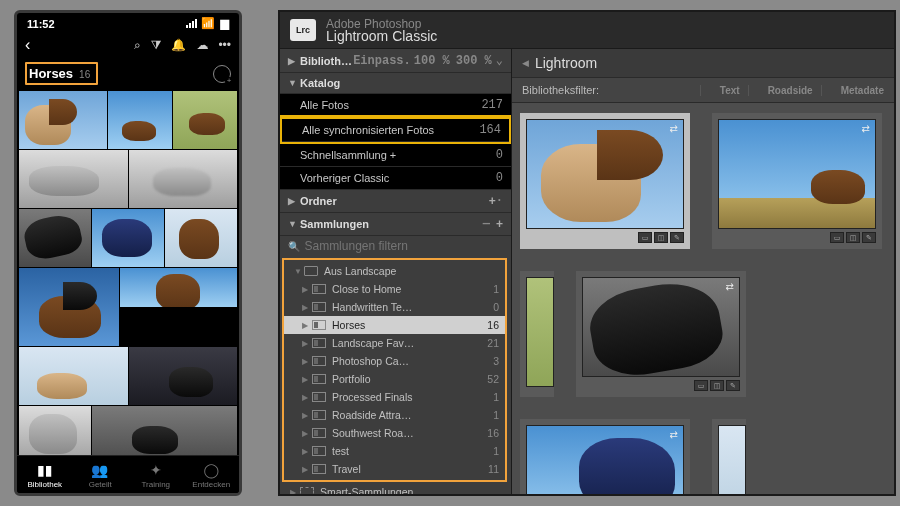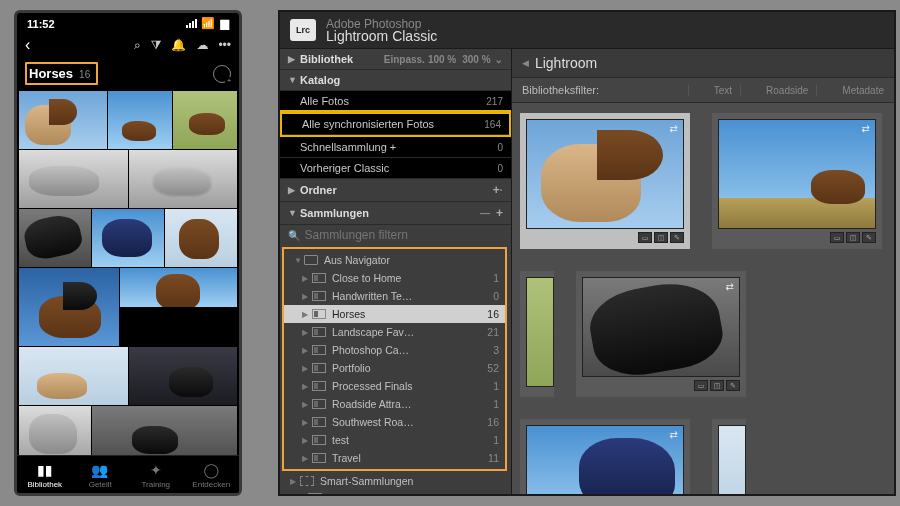--- a/index.html
+++ b/index.html
@@ -59,21 +59,21 @@
   .lrc-title-lg { font-size:14px; color:#ddd; }
 
   .lrc-body { flex:1; display:flex; overflow:hidden; }
 
   .panel { width:232px; background:#3d3d3d; border-right:1px solid #1a1a1a; display:flex; flex-direction:column; overflow:hidden; }
   .prow { display:flex; align-items:center; padding: 4px 8px; border-bottom:1px solid #2a2a2a; font-size:11px; }
   .prow.header { background:#3d3d3d; font-weight:600; color:#ddd; }
   .prow.sub { background:#000000; }
   .disclosure { width:12px; color:#aaa; font-size:9px; }
   .prow .label { flex:1; white-space:nowrap; overflow:hidden; text-overflow:ellipsis; }
-  .prow .num { color:#888; font-size:10px; }
+  .prow .num { color:#888; font-size:12px;font-family:Liberation Mono, monospace; }
   .prow .plus { color:#aaa; font-size:12px; margin-left:6px;}
   .highlight-box { border:4px solid #eab308; margin:-2px; padding:0; }
   .highlight-box .prow { border-bottom:1px solid #2a2a2a; }
 
   .coll-row { display:flex; align-items:center; padding:2px 6px 2px 18px; font-size:10.5px; height:18px; }
   .coll-row .ri { display:inline-block; width:10px; color:#777; font-size:8px; }
   .coll-row .ci { display:inline-block; width:14px; height:10px; border:1px solid #888; margin-right:6px; position:relative;}
   .coll-row .ci::before { content:""; position:absolute; inset:1px; border-left:4px solid #666; }
   .coll-row .label { flex:1; white-space:nowrap; overflow:hidden; text-overflow:ellipsis; color:#c0c0c0;}
   .coll-row .num { color:#8a8a8a; width:22px; text-align:right; }
@@ -87,21 +87,21 @@
 
   .aus-wrap { border:2px solid #f2a33c; margin:2px 4px 2px 2px; padding:2px 0; }
 
   
   .content { flex:1; background:#4d4d4d; display:flex; flex-direction:column; }
   .module-row { display:flex; align-items:center; padding:6px 10px; border-bottom:1px solid #2a2a2a; background:#3a3a3a;}
   .module-name { font-size:14px; color:#ddd; }
   .module-tri { color:#888; margin-right:6px; font-size:9px;}
   .filter-bar { display:flex; align-items:center; padding:6px 10px; background:#444; border-bottom:1px solid #2a2a2a; }
   .filter-bar .fl { flex:1; font-size:11px; color:#bbb;}
-  .fopt { color:#888; font-size:10px; margin-left:8px; border-left:1px solid #555; padding-left:25px;}
+  .fopt { color:#888; font-size:10px; margin-left:8px; border-left:1px solid #555; padding-left:19px;font-weight:bold;}
   .fopt:first-of-type { border:none; }
 
   .thumbs { padding:10px 8px; display:flex; gap:22px; flex-wrap:wrap; align-content:flex-start; }
   .cell { width:170px; background:#5a5a5a; padding:6px; display:flex; flex-direction:column; }
   .cell.sel { background:#bfbfbf; }
   .cell .img { height:110px; border:1px solid #222; position:relative; overflow:hidden;}
   .cell .img.short { height:100px; }
   .badges { display:flex; justify-content:flex-end; gap:2px; padding-top:3px; height:14px;}
   .badge { width:14px; height:11px; background:#3a3a3a; border:1px solid #222; font-size:7px; color:#aaa; display:flex; align-items:center; justify-content:center;}
   .dots-marker { position:absolute; top:3px; right:4px; color:#eee; font-size:10px; letter-spacing:1px;}
@@ -281,21 +281,21 @@
       </div>
       <div class="filter-row">
         <span style="margin-right:4px">🔍</span>
         <input placeholder="Sammlungen filtern" style="">
       </div>
 
       <div class="aus-wrap">
         <div class="coll-row parent">
           <span class="ri">▼</span>
           <span class="folder-ic"></span>
-          <span class="label">Aus Navigator</span>
+          <span class="label">Aus Landscape</span>
         </div>
         <div id="collections">
             <div class="coll-row">
               <span class="ri">▶</span>
               <span class="ci"></span>
               <span class="label">Close to Home</span>
               <span class="num">1</span>
             </div>
             <div class="coll-row">
               <span class="ri">▶</span>

